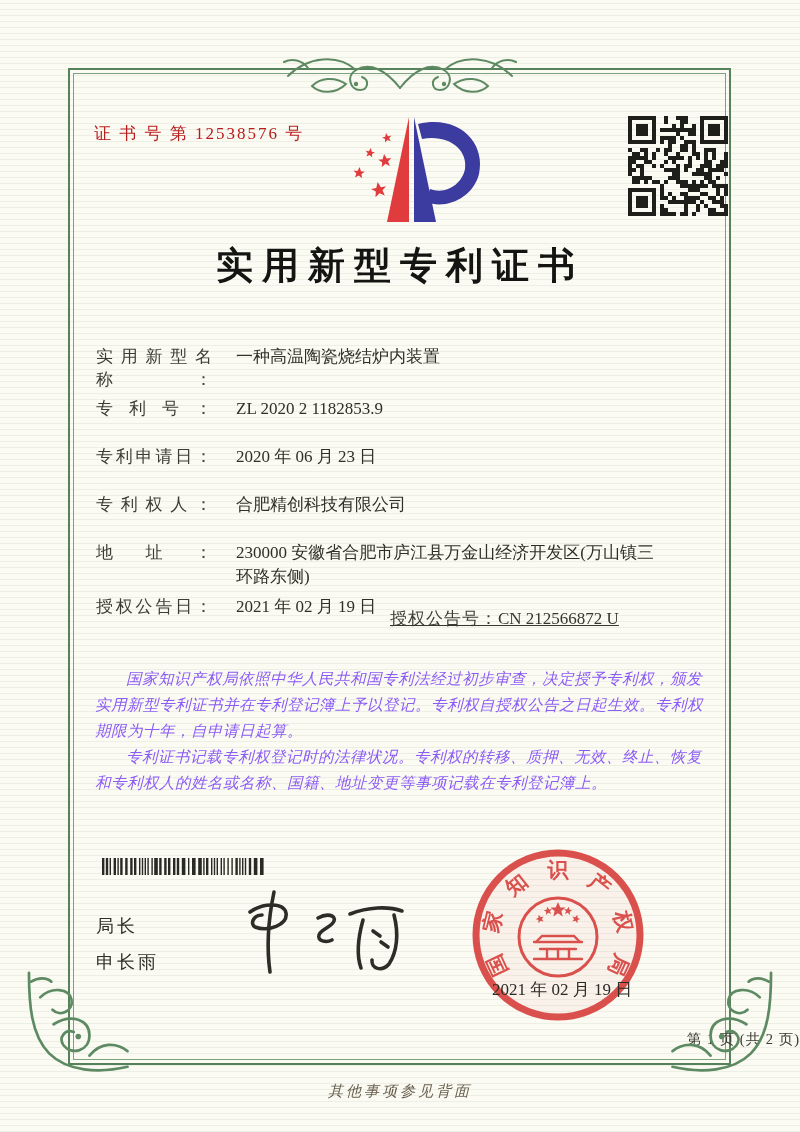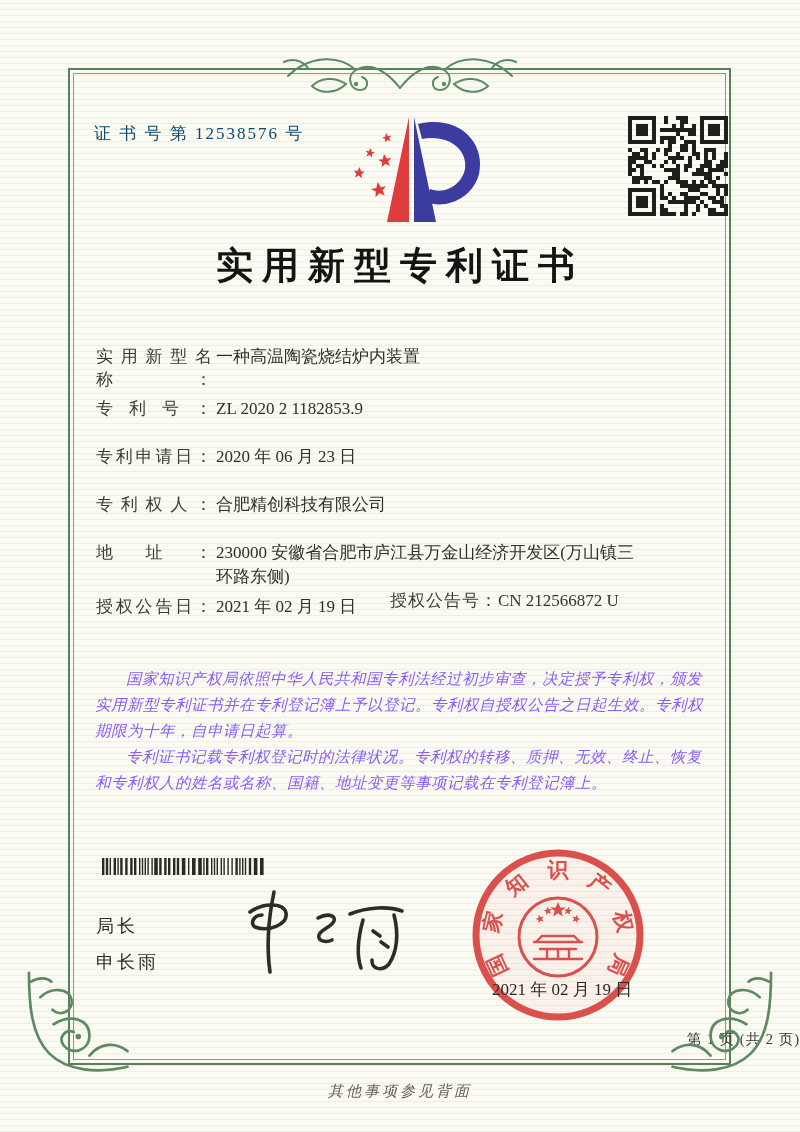--- a/index.html
+++ b/index.html
@@ -13,36 +13,36 @@
     position:absolute;inset:0;pointer-events:none;
     background:repeating-linear-gradient(0deg, rgba(130,165,125,0.13) 0 1px, rgba(0,0,0,0) 1px 6px);
   }
   .frame{
     position:absolute;left:68px;top:68px;width:663px;height:997px;
     border:2px solid #55815b;box-sizing:border-box;
   }
   .frame::after{content:"";position:absolute;inset:3px;border:1px solid #7ba180;}
   .orn{position:absolute;z-index:3;}
   .cert-no{
-    position:absolute;left:94px;top:122px;font-size:17px;letter-spacing:2px;color:#0c4a6e;font-family:Liberation Serif, serif;
+    position:absolute;left:94px;top:122px;font-size:17px;letter-spacing:2px;color:#b91c1c;font-family:Liberation Serif, serif;
   }
   .logo{position:absolute;left:330px;top:112px;width:165px;height:118px;}
   .qr{position:absolute;left:628px;top:116px;width:100px;height:100px;}
   .title{
     position:absolute;left:0;top:241px;width:100%;text-align:center;
     font-size:37px;font-weight:700;letter-spacing:9px;color:#141412;
   }
   .fields{position:absolute;left:96px;top:339px;width:612px;}
   .frow{position:relative;min-height:48px;box-sizing:border-box;padding-top:6px;font-size:17px;}
   .flabel{
     display:inline-block;width:116px;vertical-align:top;
     text-align:justify;text-align-last:justify;color:#3c3c34;
   }
-  .fvalue{display:inline-block;vertical-align:top;margin-left:4px;max-width:430px;color:#2f2f28;line-height:24px;}
-  .grant2{position:absolute;left:294px;top:0;white-space:nowrap;}
+  .fvalue{display:inline-block;vertical-align:top;margin-left:24px;max-width:430px;color:#2f2f28;line-height:24px;}
+  .grant2{position:absolute;left:294px;top:18px;white-space:nowrap;text-decoration:underline;}
   .grant2 .glabel{letter-spacing:1px;color:#3c3c34;}
   .paras{position:absolute;left:95px;top:666px;width:612px;font-size:15.5px;line-height:26px;color:#8b5cf6;font-style:italic;letter-spacing:0.5px;}
   .paras p{margin:0;text-indent:2em;}
   .barcode{position:absolute;left:100px;top:858px;width:168px;height:17px;}
   .director{position:absolute;left:96px;top:908px;font-size:18px;letter-spacing:3px;color:#2f2f28;line-height:36px;}
   .signature{position:absolute;left:222px;top:882px;width:200px;height:105px;z-index:4;}
   .seal{position:absolute;left:468px;top:845px;width:180px;height:180px;z-index:5;opacity:0.92;}
   .seal-date{position:absolute;left:492px;top:978px;font-size:17px;color:#2b2a25;z-index:6;white-space:nowrap;}
   .footer-page{position:absolute;left:0;top:1030px;width:100%;text-align:right;font-size:14.5px;letter-spacing:1px;color:#3b3b33;}
   .footer-back{position:absolute;left:0;top:1082px;width:100%;text-align:center;font-size:15px;letter-spacing:3px;color:#675e4d;font-style:italic;}

